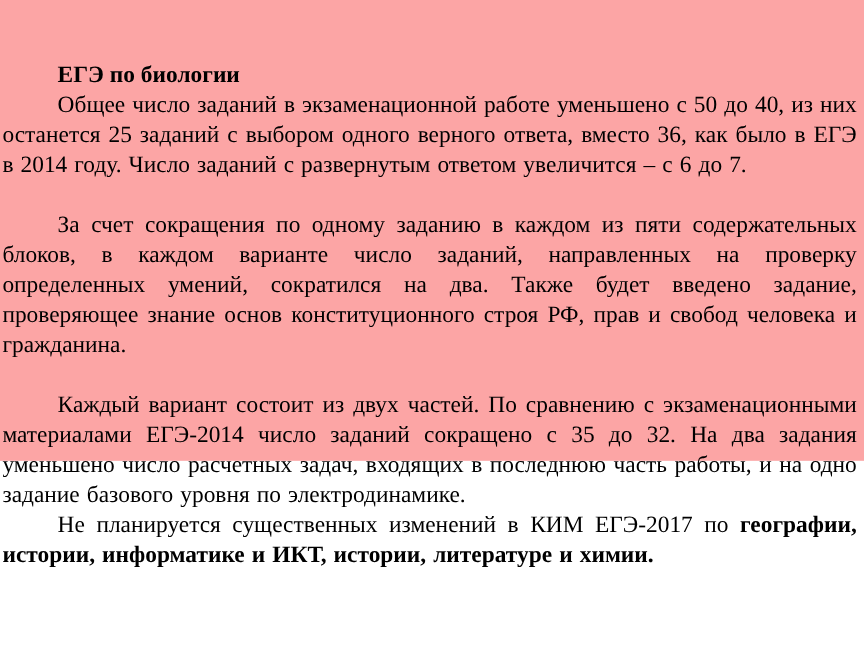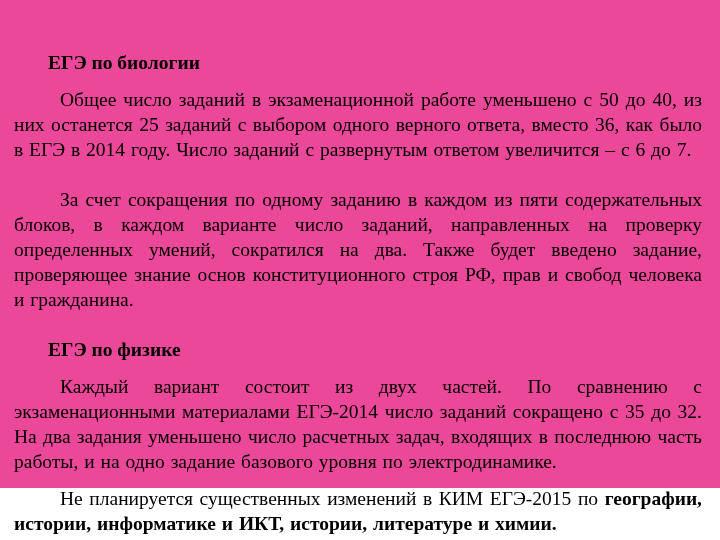--- a/index.html
+++ b/index.html
@@ -10,36 +10,36 @@
     width: 720px;
     height: 540px;
     background: #ffffff;
     overflow: hidden;
     font-family: "Liberation Serif", "DejaVu Serif", serif;
     color: #000000;
   }
   .slide {
     box-sizing: border-box;
     width: 720px;
-    height: 488px;
+    height: 384px;
     padding: 50px 6px 0 2px;
-    background: #ec4899;
+    background: #fca5a5;
   }
   .section + .section {
     margin-top: 25px;
   }
   .section h2 {
     margin: 0;
     font-size: 19.5px;
     line-height: 25px;
     font-weight: bold;
     text-indent: 46px;
   }
   .section p {
-    margin: 12px;
+    margin: 0;
     font-size: 19.5px;
     line-height: 25px;
     text-align: justify;
     text-indent: 46px;
     word-spacing: 1px;
   }
   .section p .bold-tail {
     font-weight: bold;
   }
 </style>
@@ -51,18 +51,17 @@
   <div class="section">
     <h2>ЕГЭ по биологии</h2>
     <p>Общее число заданий в экзаменационной работе уменьшено с 50 до 40, из них останется 25 заданий с выбором одного верного ответа, вместо 36, как было в ЕГЭ в 2014 году. Число заданий с развернутым ответом увеличится – с 6 до 7.</p>
   </div>
 
   <div class="section">
     <p>За счет сокращения по одному заданию в каждом из пяти содержательных блоков, в каждом варианте число заданий, направленных на проверку определенных умений, сократился на два. Также будет введено задание, проверяющее знание основ конституционного строя РФ, прав и свобод человека и гражданина.</p>
   </div>
 
   <div class="section">
-    <h2>ЕГЭ по физике</h2>
     <p>Каждый вариант состоит из двух частей. По сравнению с экзаменационными материалами ЕГЭ-2014 число заданий сокращено с 35 до 32. На два задания уменьшено число расчетных задач, входящих в последнюю часть работы, и на одно задание базового уровня по электродинамике.</p>
-    <p><span>Не планируется существенных изменений в КИМ ЕГЭ-2015 по </span><span class="bold-tail">географии, истории, информатике и ИКТ, истории, литературе и химии.</span></p>
+    <p><span>Не планируется существенных изменений в КИМ ЕГЭ-2017 по </span><span class="bold-tail">географии, истории, информатике и ИКТ, истории, литературе и химии.</span></p>
   </div>
 
 </div>
 
 </body></html>

